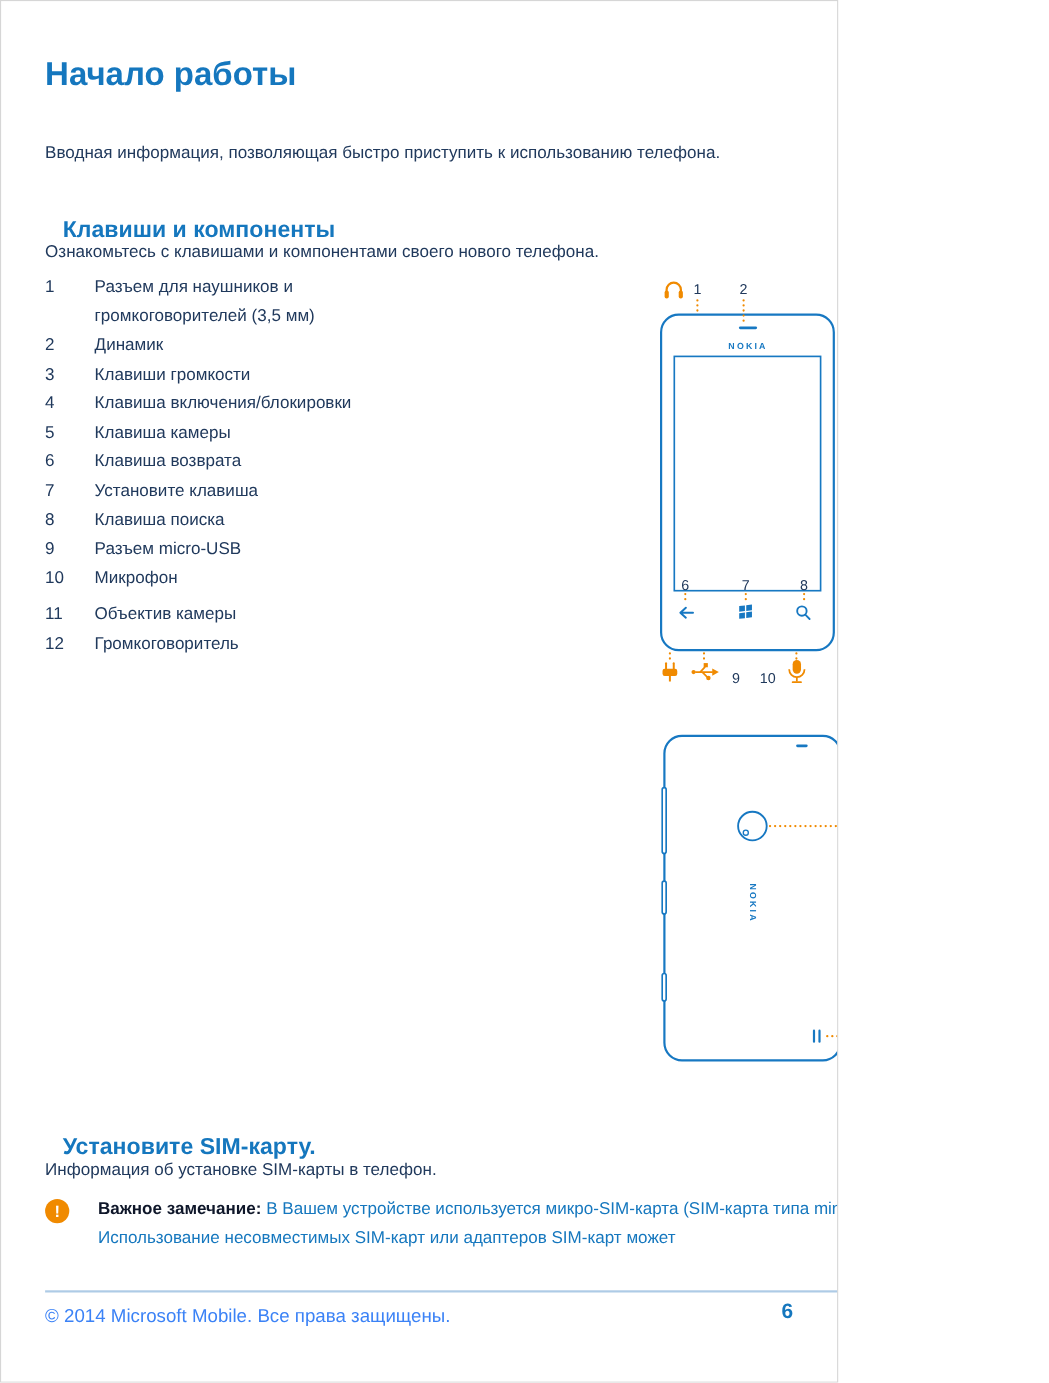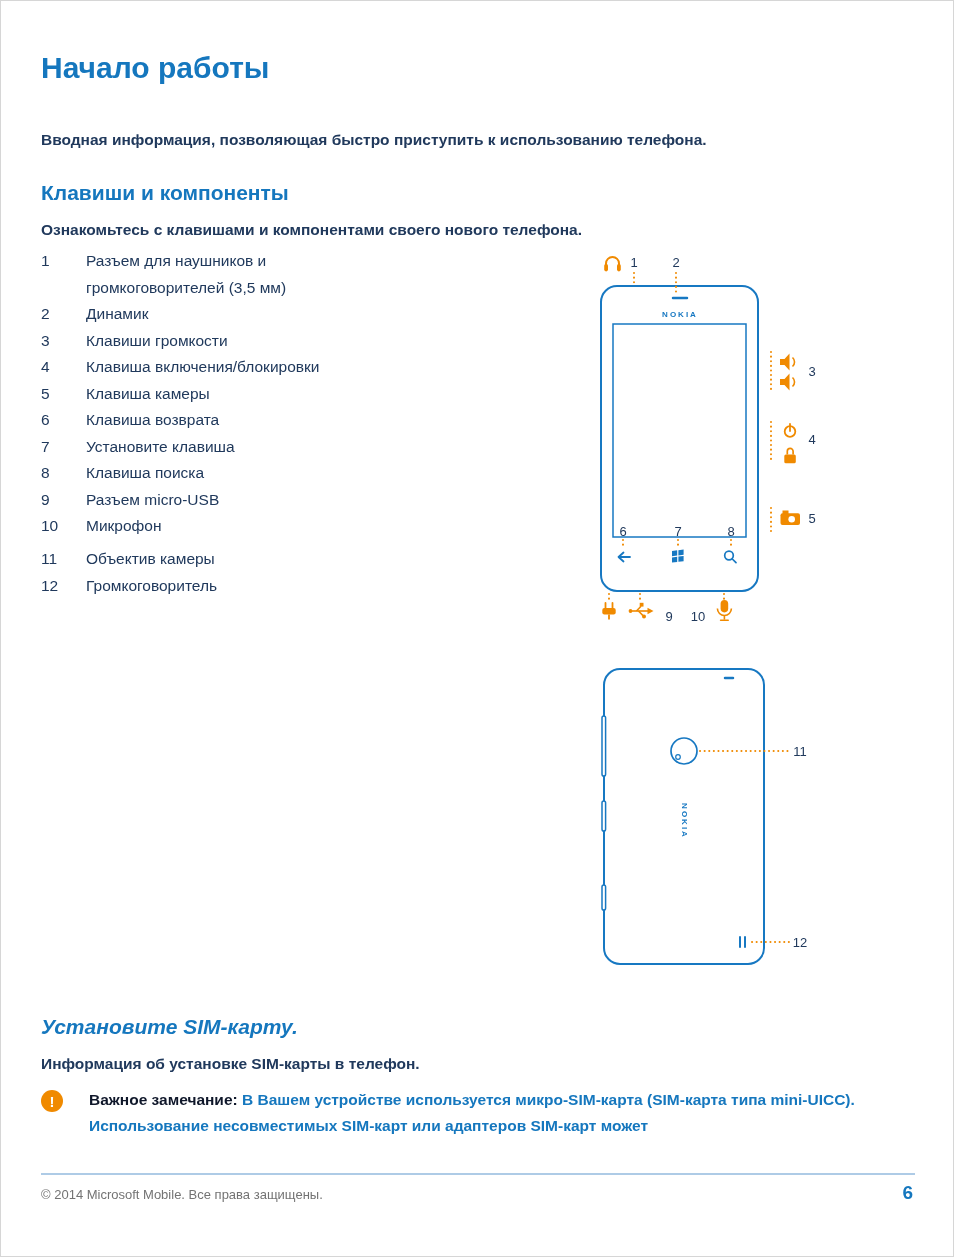--- a/index.html
+++ b/index.html
@@ -1,49 +1,49 @@
 <!DOCTYPE html>
 <html lang="ru"><head>
 <meta charset="utf-8">
 <style>
   html,body { margin:0; padding:0; background:#ffffff; }
   .page {
     position: relative;
-    width: 954px; height: 1257px;
+    width: 762px; height: 1257px;
     background: #ffffff;
     border: 1px solid #d6d6d6;
     box-sizing: border-box;
     overflow: hidden;
     font-family: "Liberation Sans", sans-serif;
     color: #20395c;
   }
   .abs { position: absolute; }
   h1 { margin:0; font-size:30px; line-height:34px; font-weight:bold; color:#1577be; }
-  h2 { margin:0; font-size:21px; line-height:25px; font-weight:bold; color:#1577be; }
-  p  { margin:0; font-size:15.5px; line-height:22px;font-weight:bold; }
+  h2 { margin:16px; font-size:21px; line-height:25px; font-weight:bold; color:#1577be; }
+  p  { margin:0; font-size:15.5px; line-height:22px; }
 
   .list { width: 480px; }
   .list .row { display:flex; font-size:15.5px; line-height:26.5px; }
   .list .num { flex:0 0 45px; }
   .list .lbl { flex:1; white-space:pre-line; }
 
   .accessories { width:434px; font-size:15.5px; line-height:26px; }
 
   .note { display:flex; align-items:flex-start; }
   .note-icon {
     flex:0 0 22px; width:22px; height:22px; margin-top:3px; margin-right:26px;
     border-radius:50%; background:#f08a00; color:#ffffff;
     font-size:15px; font-weight:bold;
     display:flex; align-items:center; justify-content:center;
   }
   .note-text { width:816px; font-size:15.5px; line-height:26px; color:#1577be; }
   .note-text strong { color:#0f172a; }
 
   .footer-line { height:2px; background:#aecbe6; width:874px; }
-  .footer-copy { font-size:13px; color:#737373; }
+  .footer-copy { font-size:17px; color:#3b82f6; }
   .page-num { font-size:19px; font-weight:bold; color:#1577be; }
 
   
   .body-outline { fill:#ffffff; stroke:#1778c2; stroke-width:2; }
   .screen { fill:none; stroke:#1778c2; stroke-width:1.5; }
   .key-bump { fill:#ffffff; stroke:#1778c2; stroke-width:1.5; }
   .bl-line { stroke:#1778c2; stroke-width:2.5; stroke-linecap:round; }
   .bl-line2 { stroke:#1778c2; stroke-width:2; stroke-linecap:round; }
   .bl-s { stroke:#1778c2; fill:none; }
   .bl-f { fill:#1778c2; stroke:none; }
@@ -229,21 +229,21 @@
     <text class="co" x="206" y="96.5" text-anchor="middle">11</text>
     <text class="brand" transform="rotate(90 88 162)" x="88" y="162" text-anchor="middle">NOKIA</text>
     <g>
       <line class="bl-line2" x1="146" y1="278" x2="146" y2="288"></line>
       <line class="bl-line2" x1="151" y1="278" x2="151" y2="288"></line>
     </g>
     <line class="dot" x1="158" y1="283" x2="196" y2="283"></line>
     <text class="co" x="206" y="287.5" text-anchor="middle">12</text>
   </svg>
 
-  <h2 class="abs" style="left:40px; top:1013px;font-style:italic;">Установите SIM-карту.</h2>
+  <h2 class="abs" style="left:40px; top:1013px;">Установите SIM-карту.</h2>
 
   <p class="abs" style="left:40px; top:1052px; width:874px;">Информация об установке SIM-карты в телефон.</p>
 
   <div class="abs note" style="left:40px; top:1086px; width:874px;">
     <div class="note-icon">!</div>
     <p class="note-text"><strong>Важное замечание:</strong> <span>В Вашем устройстве используется микро-SIM-карта (SIM-карта типа mini-UICC). Использование несовместимых SIM-карт или адаптеров SIM-карт может</span></p>
   </div>
 
   <div class="abs footer-line" style="left:40px; top:1172px;"></div>
   <div class="abs footer-copy" style="left:40px; top:1186px;">© 2014 Microsoft Mobile. Все права защищены.</div>

